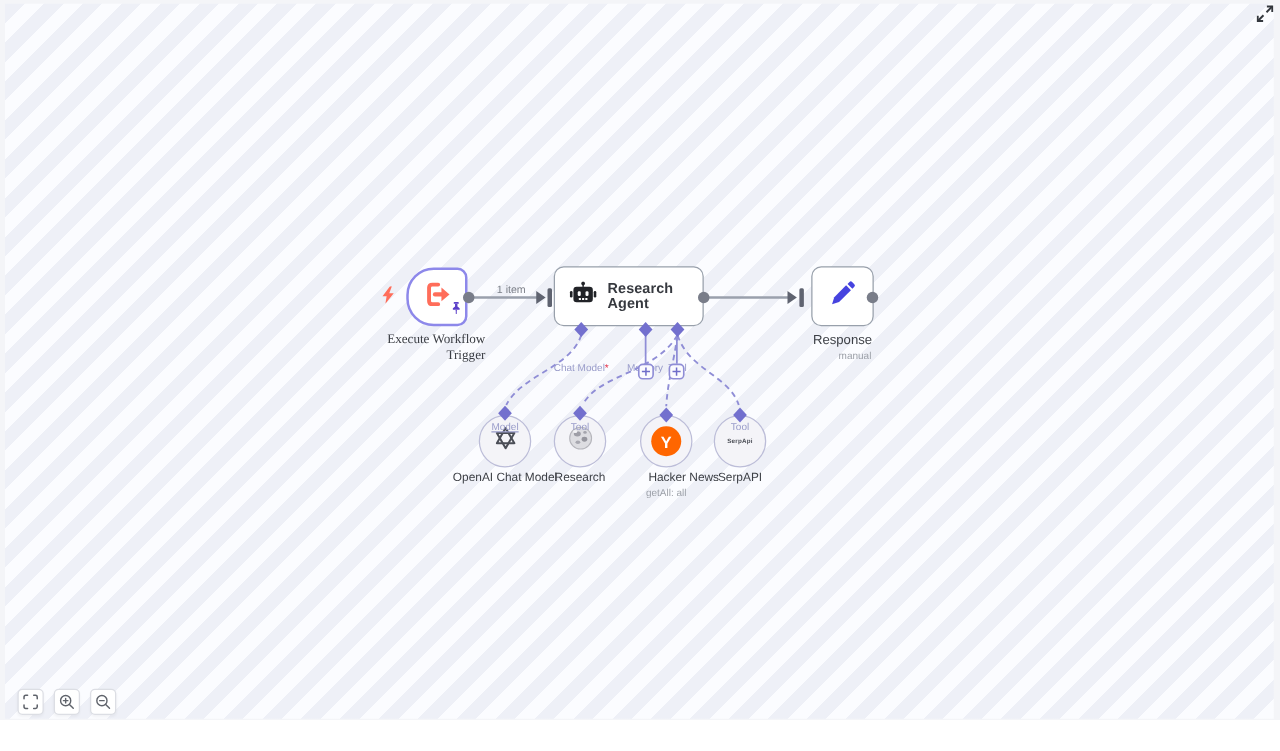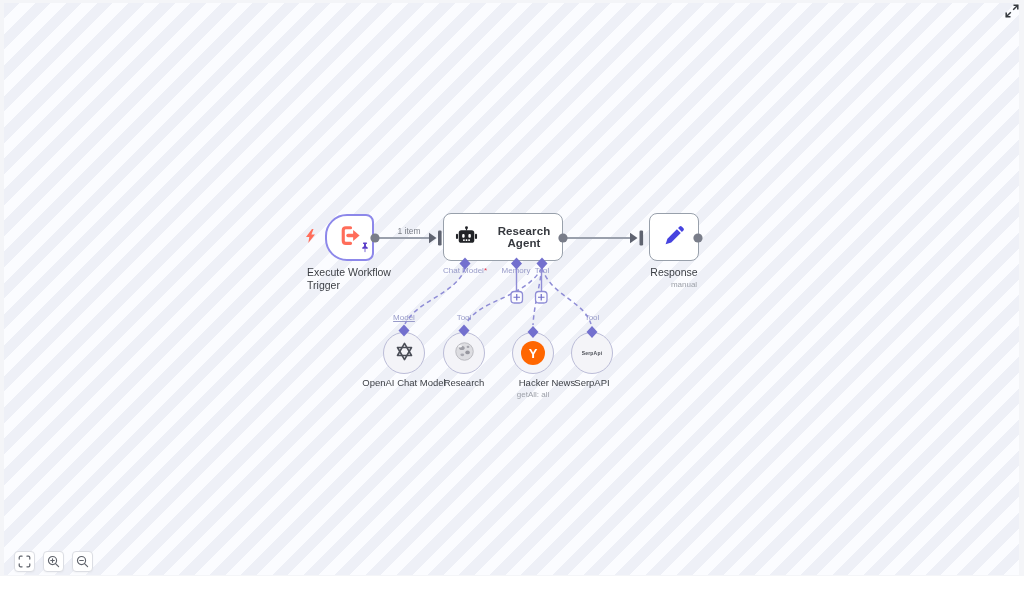--- a/index.html
+++ b/index.html
@@ -6,46 +6,46 @@
   html,body { width:1024px; height:601px; background:#ffffff; overflow:hidden;
               font-family:"Liberation Sans", sans-serif; }
   #app { position:relative; width:1024px; height:601px; background:#ffffff; }
 
   .frame { position:absolute; left:0; top:0; width:1024px; height:576px; background:#f4f5f8; }
   .canvas { position:absolute; left:4px; top:3px; width:1015px; height:572px;
             background:repeating-linear-gradient(135deg,#eef0f7 0 11px,#fbfcff 11px 22px); }
 
   .wires { position:absolute; left:0; top:0; width:1024px; height:601px; pointer-events:none; z-index:4; }
 
-  .node-layer { position:absolute; inset:0; z-index:2;text-align:center; }
+  .node-layer { position:absolute; inset:0; z-index:2; }
 
   .node-box { position:absolute; background:#ffffff; border:1.7px solid #98a0ab; border-radius:8px;
               display:flex; align-items:center; justify-content:center; }
   .trigger { left:325px; top:214px; width:49px; height:47px; border:2px solid #8d88ea;
              border-radius:22px 8px 8px 22px; }
   .agent { left:443px; top:213px; width:120px; height:48px; justify-content:flex-start; padding-left:11px; gap:8px; }
   .agent-title { font-size:11.5px; font-weight:700; color:#36393f; letter-spacing:.1px; }
   .response { left:649px; top:213px; width:50px; height:48px; }
 
   .pin { position:absolute; right:3px; bottom:2px; }
   .bolt { position:absolute; left:305px; top:229px; }
 
   .circle-node { position:absolute; width:42px; height:42px; border-radius:50%;
                  background:#f4f4f8; border:1.5px solid #bcbdd8;
                  display:flex; align-items:center; justify-content:center; }
 
   .hn-badge { width:24px; height:24px; border-radius:50%; background:#ff6600; color:#ffffff;
               font-weight:700; font-size:13px; display:flex; align-items:center; justify-content:center; }
   .serp-text { font-size:5px; font-weight:700; color:#4a4d55; letter-spacing:.2px; }
 
-  .lbl { position:absolute; transform:translateX(-50%); white-space:nowrap; text-align:left; z-index:3; }
+  .lbl { position:absolute; transform:translateX(-50%); white-space:nowrap; text-align:right; z-index:3; }
   .node-lbl { font-size:10.5px; font-weight:500; color:#3c3f45; line-height:12.5px; }
   .sub-lbl  { font-size:9.5px;  font-weight:500; color:#3c3f45; }
   .dim-lbl  { font-size:8px; color:#9da1a9; }
-  .port-lbl { font-size:8px; color:#989bc9; }
+  .port-lbl { font-size:8px; color:#989bc9;margin-top:24px; }
   .port-lbl .req { color:#e4344c; }
   .wire-lbl { font-size:8.5px; color:#7b7f88; }
 
   .controls { position:absolute; left:14px; top:551px; display:flex; gap:8px; z-index:5; }
   .ctrl-btn { width:21px; height:21px; background:#ffffff; border:1px solid #dcdee4; border-radius:4px;
               display:flex; align-items:center; justify-content:center; box-shadow:0 1px 2px rgba(0,0,0,.04); }
 
   .expand-btn { position:absolute; left:1003px; top:2px; width:18px; height:18px; z-index:5;
                 display:flex; align-items:center; justify-content:center; background:transparent; border:none; }
 </style>
@@ -139,21 +139,21 @@
     <div class="circle-node" style="left:512px; top:332px;">
       <span class="hn-badge">Y</span>
     </div>
 
     <div class="circle-node" style="left:571px; top:332px;">
       <span class="serp-text">SerpApi</span>
     </div>
 
   </div>
 
-  <div class="lbl node-lbl" style="left:349px; top:266px;">
+  <div class="lbl node-lbl" style="left:349px; top:266px;font-family:Liberation Serif, serif;">
     <div>Execute Workflow</div>
     <div>Trigger</div>
   </div>
 
   <div class="lbl wire-lbl" style="left:409px; top:226px;">1 item</div>
 
   <div class="lbl node-lbl" style="left:674px; top:266px;">Response</div>
   <div class="lbl dim-lbl" style="left:674px; top:280px;padding-left:20px;">manual</div>
 
   <div class="lbl port-lbl" style="left:465px; top:266px;"><span>Chat Model</span><span class="req">*</span></div>

